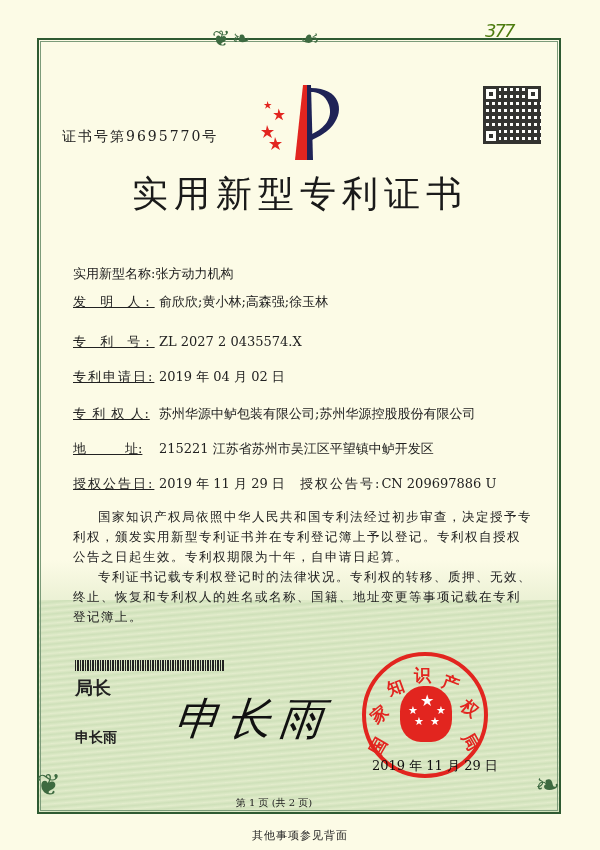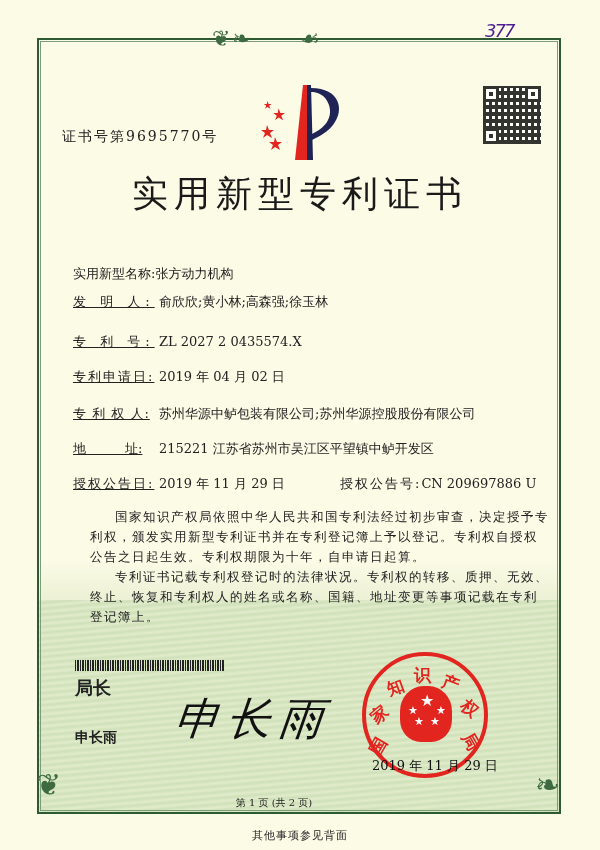--- a/index.html
+++ b/index.html
@@ -4,33 +4,33 @@
 <style>
   html, body { margin:0; padding:0; }
   body { width:600px; height:850px; background:#fcfbe6; position:relative; overflow:hidden; font-family:"DejaVu Serif", serif; color:#222; }
   .frame { position:absolute; left:37px; top:38px; width:524px; height:776px; border:2px solid #2e5a32; box-sizing:border-box; }
   .frame-inner { position:absolute; left:40px; top:41px; width:518px; height:770px; border:1px solid #7c9b7a; box-sizing:border-box; }
   .green-wash { position:absolute; left:39px; top:600px; width:520px; height:212px;
     background: repeating-linear-gradient(175deg, rgba(200,220,180,0.0) 0px, rgba(190,215,170,0.55) 3px, rgba(215,232,195,0.3) 6px);
     background-color:#e3eccc; }
   .green-fade { position:absolute; left:39px; top:560px; width:520px; height:60px; background:linear-gradient(#fcfbe6, #e3eccc); }
   .ornament { position:absolute; color:#3d6a40; font-size:22px; line-height:1; }
-  .handwritten { position:absolute; left:485px; top:20px; font-family:"DejaVu Sans", sans-serif; font-size:18px; color:#4c1d95; font-style:italic; letter-spacing:-2px; }
+  .handwritten { position:absolute; left:485px; top:20px; font-family:"DejaVu Sans", sans-serif; font-size:18px; color:#4d7c0f; font-style:italic; letter-spacing:-2px; }
   .cert-no { position:absolute; left:62px; top:84px; font-size:14px; letter-spacing:2px;margin-top:44px; }
   .qr { position:absolute; left:483px; top:86px; width:58px; height:58px; background:
       repeating-linear-gradient(90deg,#111 0 3px,transparent 3px 6px),
       repeating-linear-gradient(0deg,#111 0 4px,transparent 4px 7px); background-color:#fff; opacity:0.85; }
   .qr .f { position:absolute; width:16px; height:16px; border:3px solid #111; background:#fff; box-sizing:border-box; }
   .qr .f::after { content:""; position:absolute; left:3px; top:3px; width:4px; height:4px; background:#111; }
   .logo { position:absolute; left:255px; top:80px; width:100px; height:80px; }
   .title { position:absolute; left:0; width:600px; top:170px; text-align:center; font-family:"DejaVu Sans", sans-serif; font-size:36px; letter-spacing:6px; color:#1a1a1a; }
   .field { position:absolute; left:73px; font-size:13px; white-space:nowrap; }
   .field .lbl { display:inline-block; width:86px; letter-spacing:0;text-decoration:underline; }
-  .pub-no { position:absolute; left:300px; top:475px; font-size:13px; white-space:nowrap;margin-left:40px; }
-  .para { position:absolute; left:90px; width:460px; font-size:12.5px; line-height:20px; letter-spacing:1.5px; text-indent:2em; }
+  .pub-no { position:absolute; left:300px; top:475px; font-size:13px; white-space:nowrap; }
+  .para { position:absolute; left:73px; width:460px; font-size:12.5px; line-height:20px; letter-spacing:1.5px; text-indent:2em; }
   .barcode { position:absolute; left:75px; top:660px; width:150px; height:11px;
     background:repeating-linear-gradient(90deg,#222 0 1px,transparent 1px 2px,#222 2px 4px,transparent 4px 5px); }
   .director-title { position:absolute; left:75px; top:676px; font-family:"DejaVu Sans", sans-serif; font-size:18px; font-weight:bold; }
   .director-name { position:absolute; left:75px; top:729px; font-family:"DejaVu Sans", sans-serif; font-size:14px; font-weight:bold; }
   .signature { position:absolute; left:175px; top:690px; font-family:"DejaVu Serif", serif; font-size:44px; font-style:italic; color:#111; letter-spacing:8px; transform:skew(-6deg); }
   .seal { position:absolute; left:362px; top:652px; width:126px; height:126px; border:4px solid #e2251f; border-radius:50%; box-sizing:border-box; }
   .seal-emblem { position:absolute; left:400px; top:686px; width:52px; height:56px; background:#e2251f; border-radius:45% 45% 40% 40%; }
   .seal-star { position:absolute; color:#fff; font-size:11px; line-height:1; }
   .seal-text { position:absolute; color:#e2251f; font-family:"DejaVu Sans", sans-serif; font-size:17px; font-weight:bold; }
   .seal-date { position:absolute; left:372px; top:757px; font-size:13px; color:#111; }

